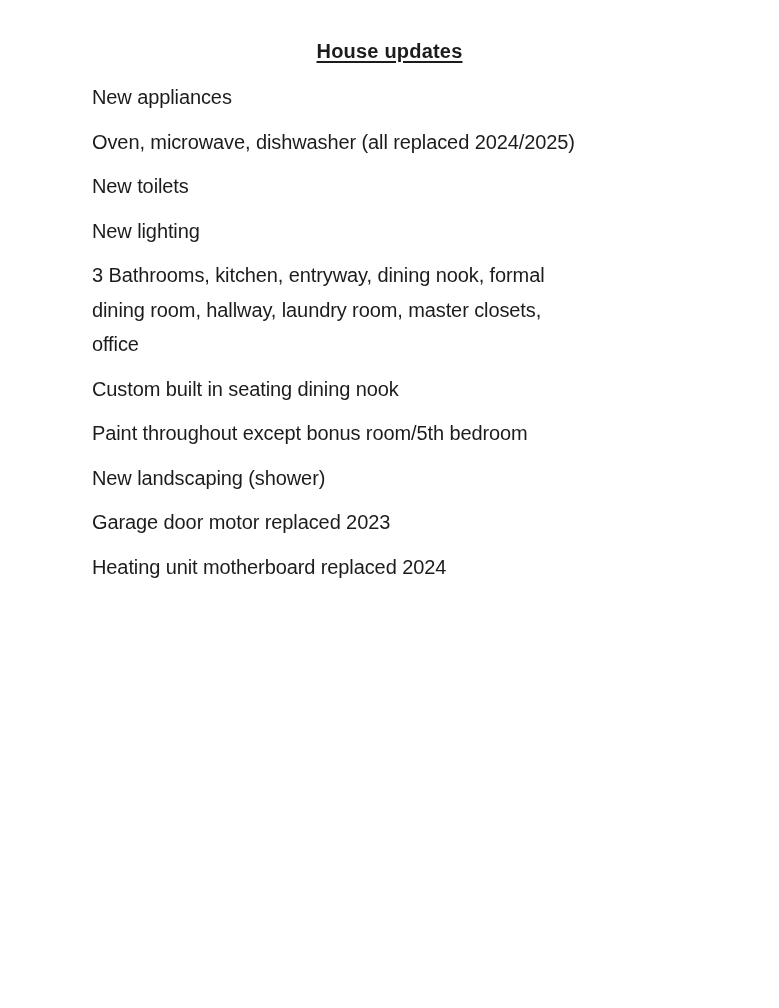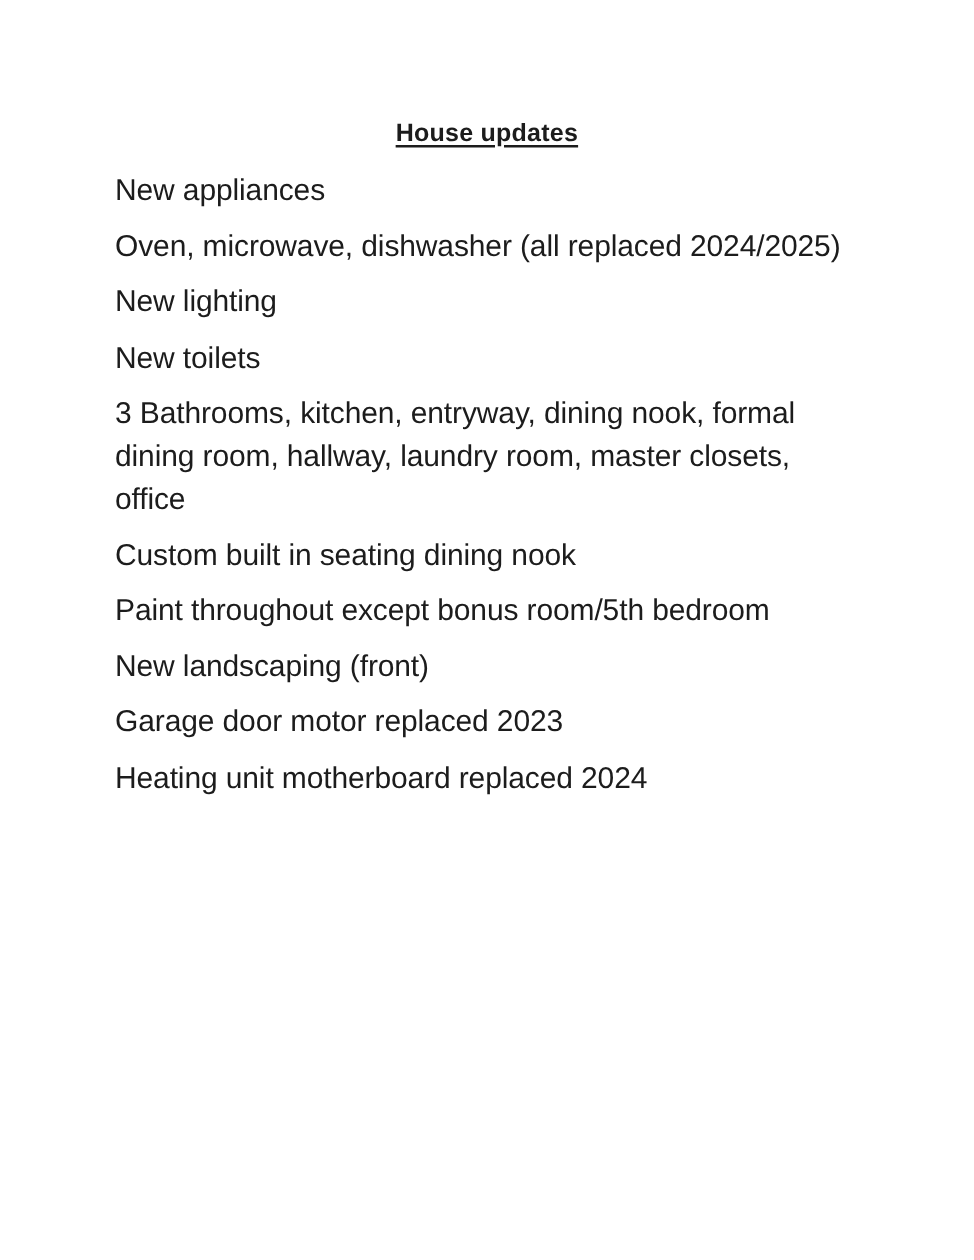--- a/index.html
+++ b/index.html
@@ -13,56 +13,56 @@
     height: 1008px;
     overflow: hidden;
     font-family: "Liberation Sans", "DejaVu Sans", sans-serif;
     color: var(--text-color, #1c1c1c);
     background: var(--page-bg, #ffffff);
   }
 
   .doc {
     width: 779px;
     height: 1008px;
-    padding: 92px 92px 0 92px;
+    padding: 36px 92px 0 92px;
   }
 
   .doc-title {
     font-size: 20px;
     line-height: 30px;
     font-weight: 700;
     text-align: center;
     text-decoration: underline;
     text-decoration-thickness: 2px;
     text-underline-offset: 3px;
     letter-spacing: 0.2px;
     margin-bottom: 14px;
   }
 
   .doc-body p {
-    font-size: 24px;
+    font-size: 20px;
     line-height: 34.5px;
     font-weight: 400;
     white-space: pre-line;       
     margin-bottom: 10px;
     letter-spacing: -0.1px;
   }
 </style>
 </head>
 <body style="--text-color: #1c1c1c; --page-bg: #ffffff;">
 
 <div class="doc">
   <h1 class="doc-title">House updates</h1>
   <div class="doc-body">
       <p>New appliances</p>
       <p>Oven, microwave, dishwasher (all replaced 2024/2025)</p>
+      <p>New toilets</p>
       <p>New lighting</p>
-      <p>New toilets</p>
       <p>3 Bathrooms, kitchen, entryway, dining nook, formal
 dining room, hallway, laundry room, master closets,
 office</p>
       <p>Custom built in seating dining nook</p>
       <p>Paint throughout except bonus room/5th bedroom</p>
-      <p>New landscaping (front)</p>
+      <p>New landscaping (shower)</p>
       <p>Garage door motor replaced 2023</p>
       <p>Heating unit motherboard replaced 2024</p>
     </div>
 </div>
 
 </body></html>

